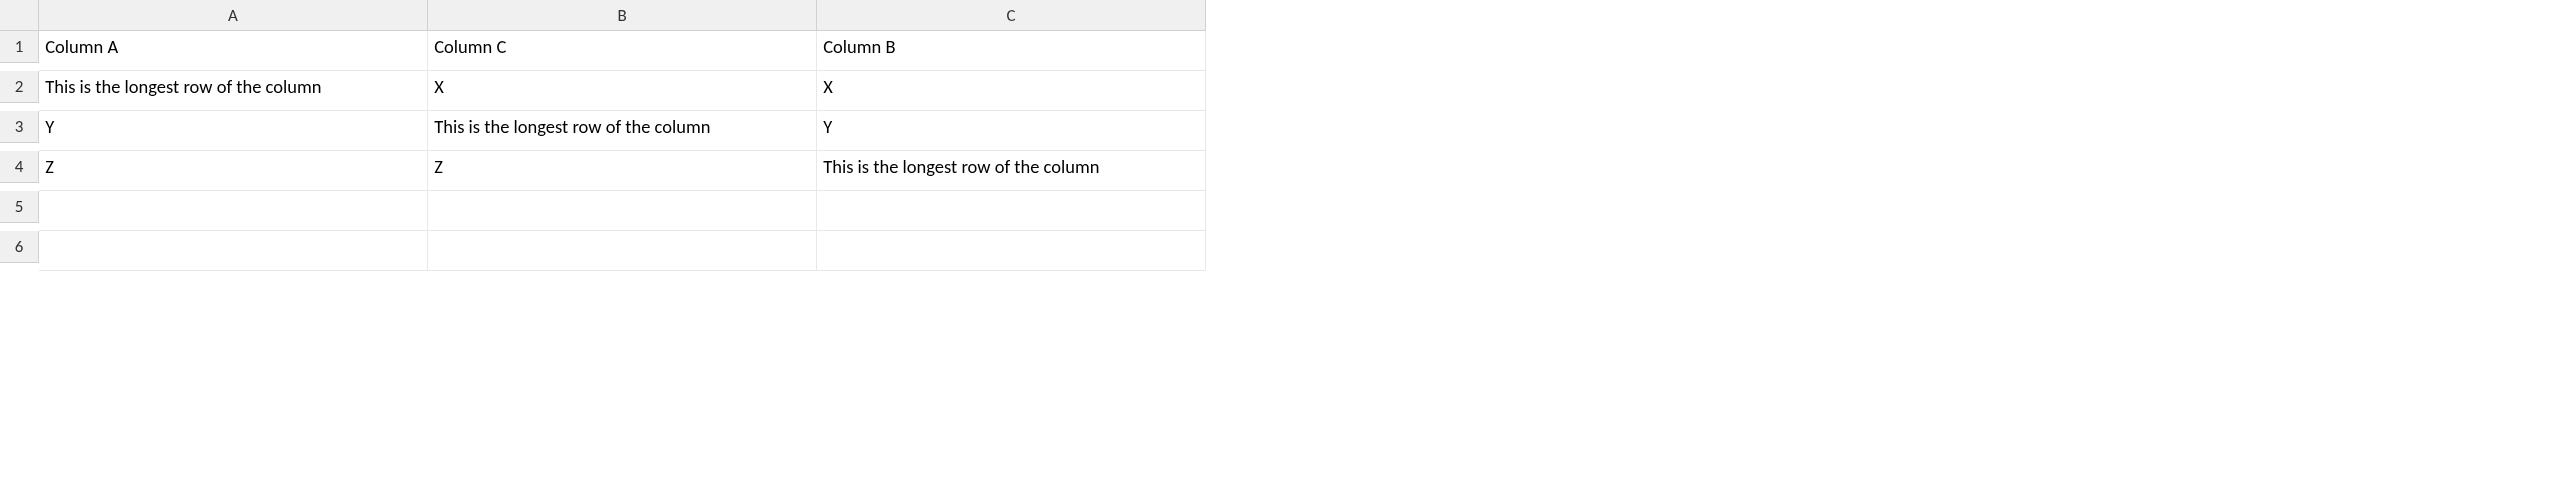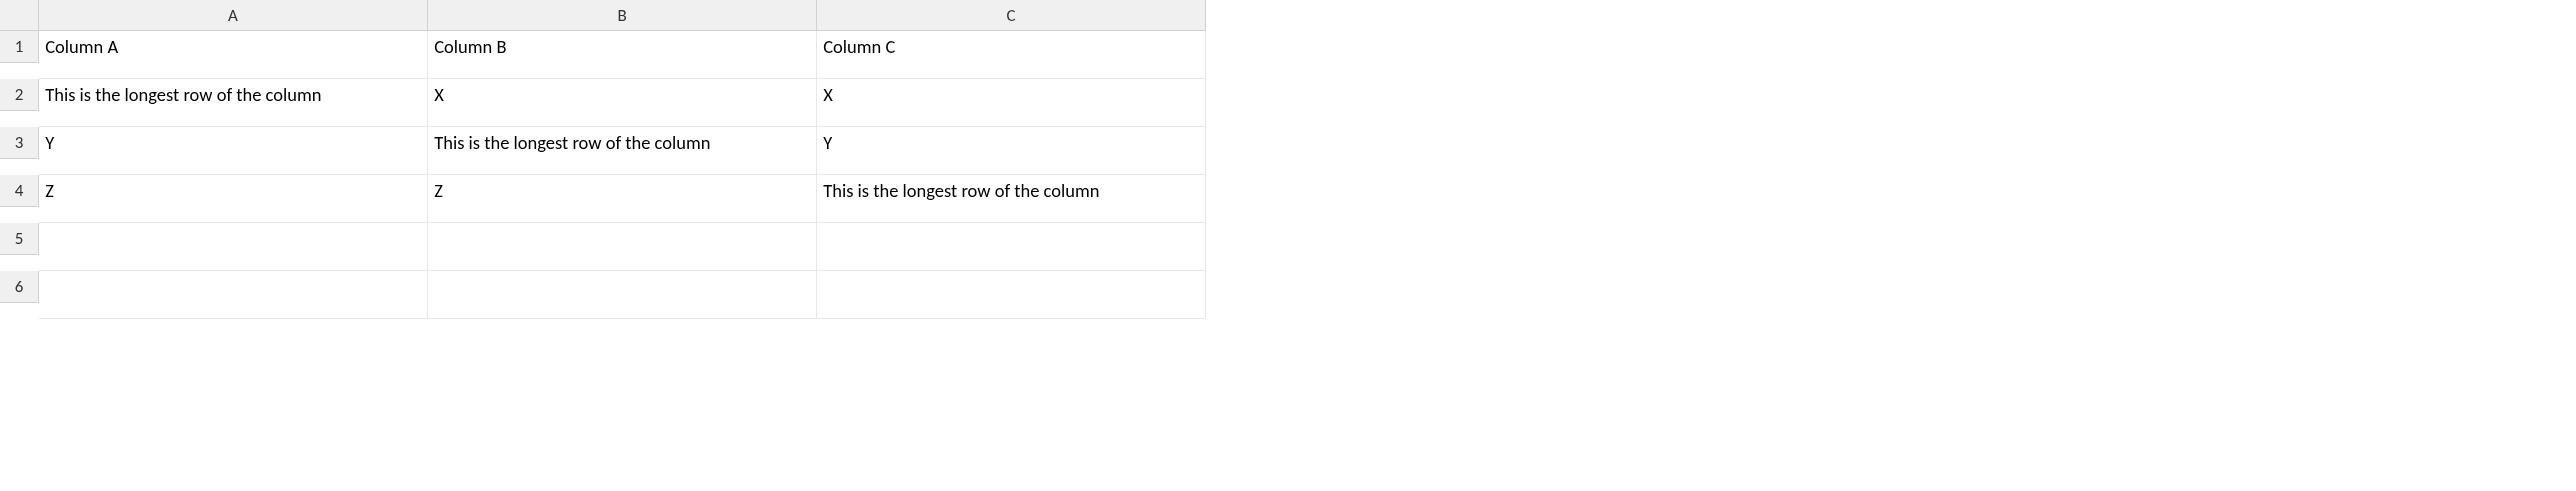--- a/index.html
+++ b/index.html
@@ -41,21 +41,21 @@
       font-size: 17px;
       color: #333333;
       height: 32px;
       line-height: 32px;
       cursor: pointer;
     }
     .cell {
       border-right: 0.8px solid #e8e8e8;
       border-bottom: 0.8px solid #e8e8e8;
       padding: 0 6.2px;
-      height: 48px;
+      height: 40px;
       line-height: 32px;
       white-space: nowrap;
       overflow: hidden;
       cursor: cell;
       font-size: 18.5px;
     }
     .cell.empty {
       color: transparent;
     }
   </style>
@@ -63,22 +63,22 @@
 <body>
 
 <div class="spreadsheet">
   <div class="corner-cell"></div>
   <div class="header-cell">A</div>
   <div class="header-cell">B</div>
   <div class="header-cell">C</div>
 
   <div class="row-header">1</div>
   <div class="cell">Column A</div>
+  <div class="cell">Column C</div>
   <div class="cell">Column B</div>
-  <div class="cell">Column C</div>
 
   <div class="row-header">2</div>
   <div class="cell">This is the longest row of the column</div>
   <div class="cell">X</div>
   <div class="cell">X</div>
 
   <div class="row-header">3</div>
   <div class="cell">Y</div>
   <div class="cell">This is the longest row of the column</div>
   <div class="cell">Y</div>

